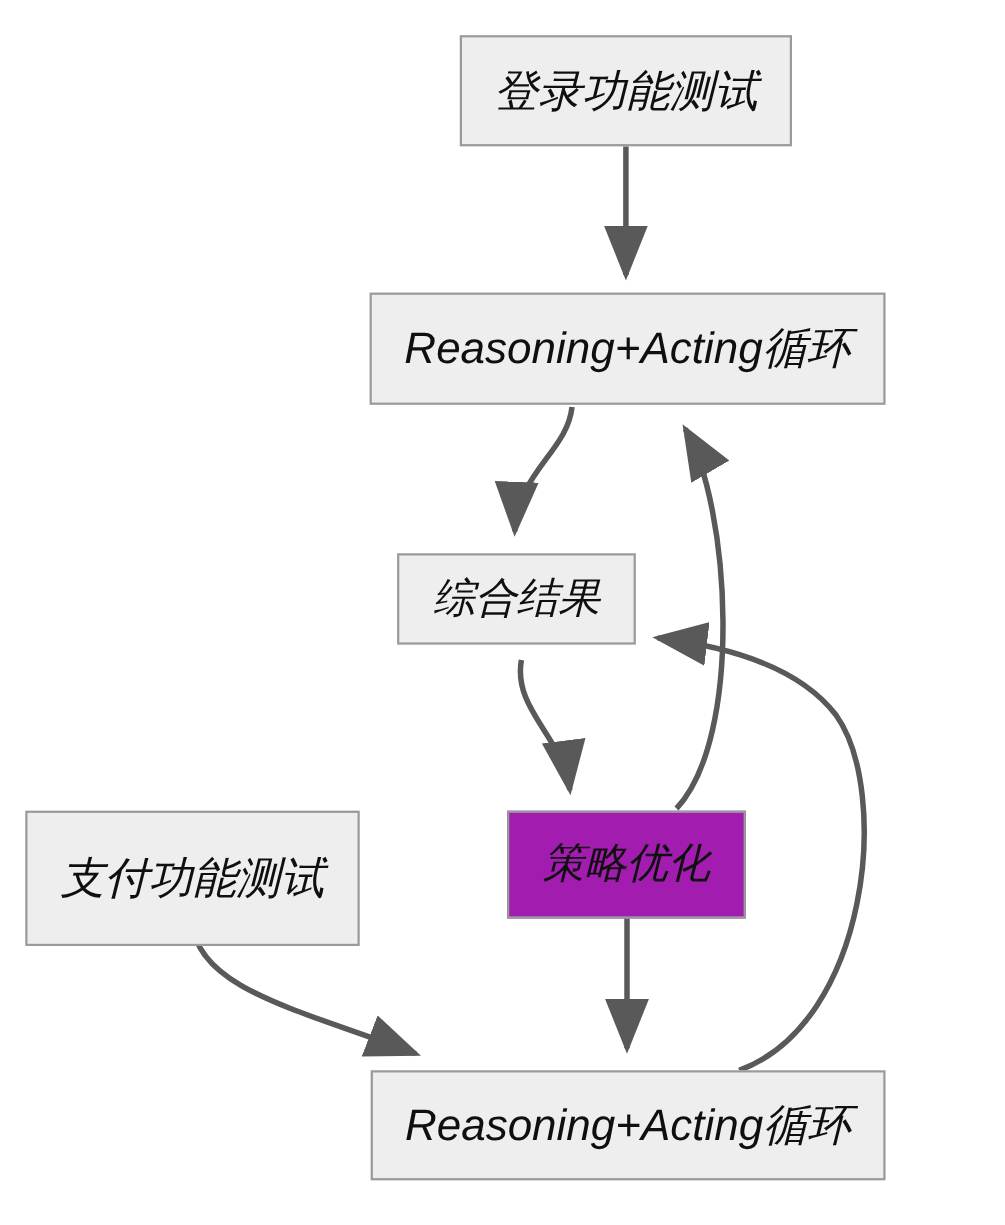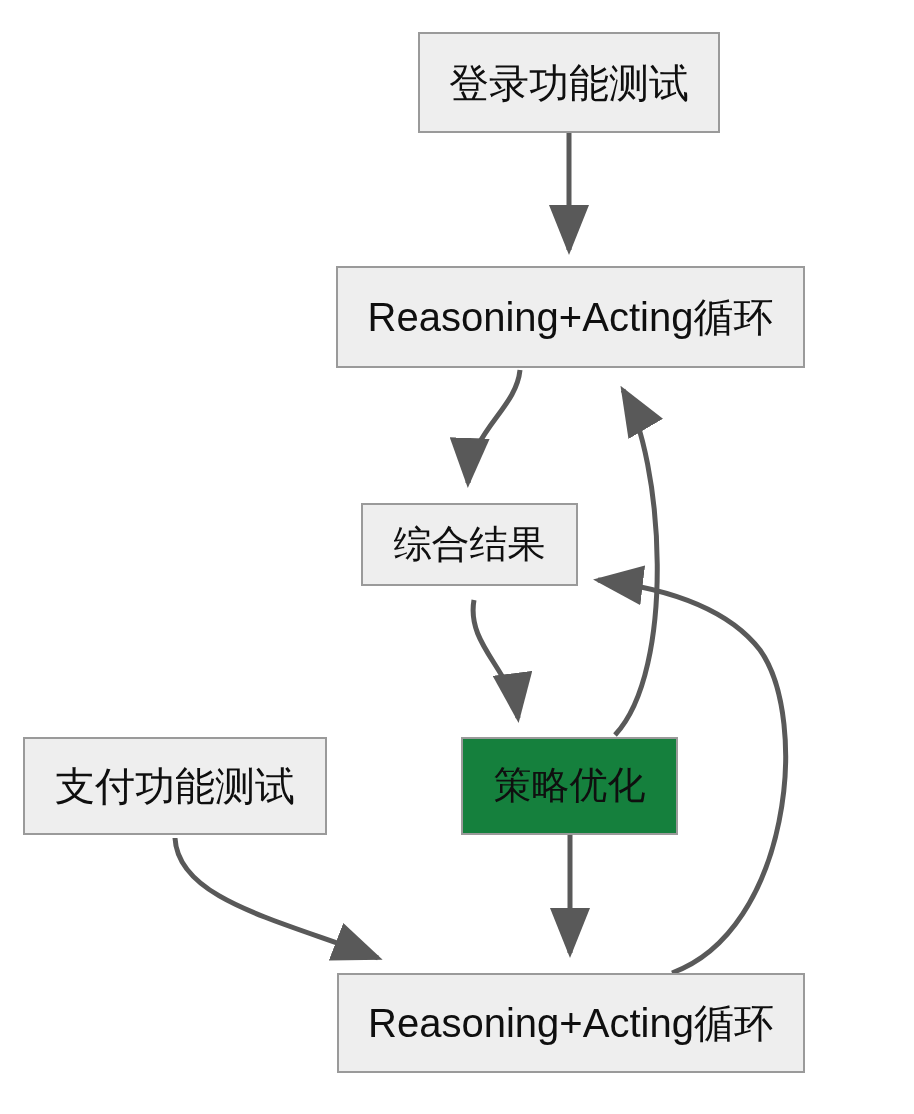--- a/index.html
+++ b/index.html
@@ -34,20 +34,21 @@
     display: flex;
     align-items: center;
     justify-content: center;
     color: #0f0f0f;
     line-height: 1.1;
     white-space: nowrap;
     z-index: 2;
   }
   .node-label {
     display: block;
+    font-style: italic;
   }
 </style>
 </head>
 <body>
 
 <div id="canvas" style="background: rgb(255, 255, 255);">
 
   <svg id="edge-layer" viewBox="0 0 914 1114" width="914" height="1114" xmlns="http://www.w3.org/2000/svg">
     <defs>
       <marker id="arrowhead" markerWidth="10" markerHeight="8" refX="9" refY="4" orient="auto" markerUnits="strokeWidth">
@@ -70,25 +71,25 @@
   </div>
 
   <div class="node" style="left: 336px; top: 266px; width: 469px; height: 102px; font-size: 40px; background: rgb(238, 238, 238); border-color: rgb(154, 154, 154); color: rgb(15, 15, 15);">
     <span class="node-label">Reasoning+Acting循环</span>
   </div>
 
   <div class="node" style="left: 361px; top: 503px; width: 217px; height: 83px; font-size: 38px; background: rgb(238, 238, 238); border-color: rgb(154, 154, 154); color: rgb(15, 15, 15);">
     <span class="node-label">综合结果</span>
   </div>
 
-  <div class="node" style="left: 461px; top: 737px; width: 217px; height: 98px; font-size: 38px; background: #15803d; border-color: rgb(154, 154, 154); color: rgb(15, 15, 15);">
+  <div class="node" style="left: 461px; top: 737px; width: 217px; height: 98px; font-size: 38px; background: #a21caf; border-color: rgb(154, 154, 154); color: rgb(15, 15, 15);">
     <span class="node-label">策略优化</span>
   </div>
 
-  <div class="node" style="left: 23px; top: 737px; width: 304px; height: 98px; font-size: 40px; background: rgb(238, 238, 238); border-color: rgb(154, 154, 154); color: rgb(15, 15, 15);">
+  <div class="node" style="left: 23px; top: 737px; width: 304px; height: 123px; font-size: 40px; background: rgb(238, 238, 238); border-color: rgb(154, 154, 154); color: rgb(15, 15, 15);">
     <span class="node-label">支付功能测试</span>
   </div>
 
   <div class="node" style="left: 337px; top: 973px; width: 468px; height: 100px; font-size: 40px; background: rgb(238, 238, 238); border-color: rgb(154, 154, 154); color: rgb(15, 15, 15);">
     <span class="node-label">Reasoning+Acting循环</span>
   </div>
 
 </div>
 
 </body></html>

